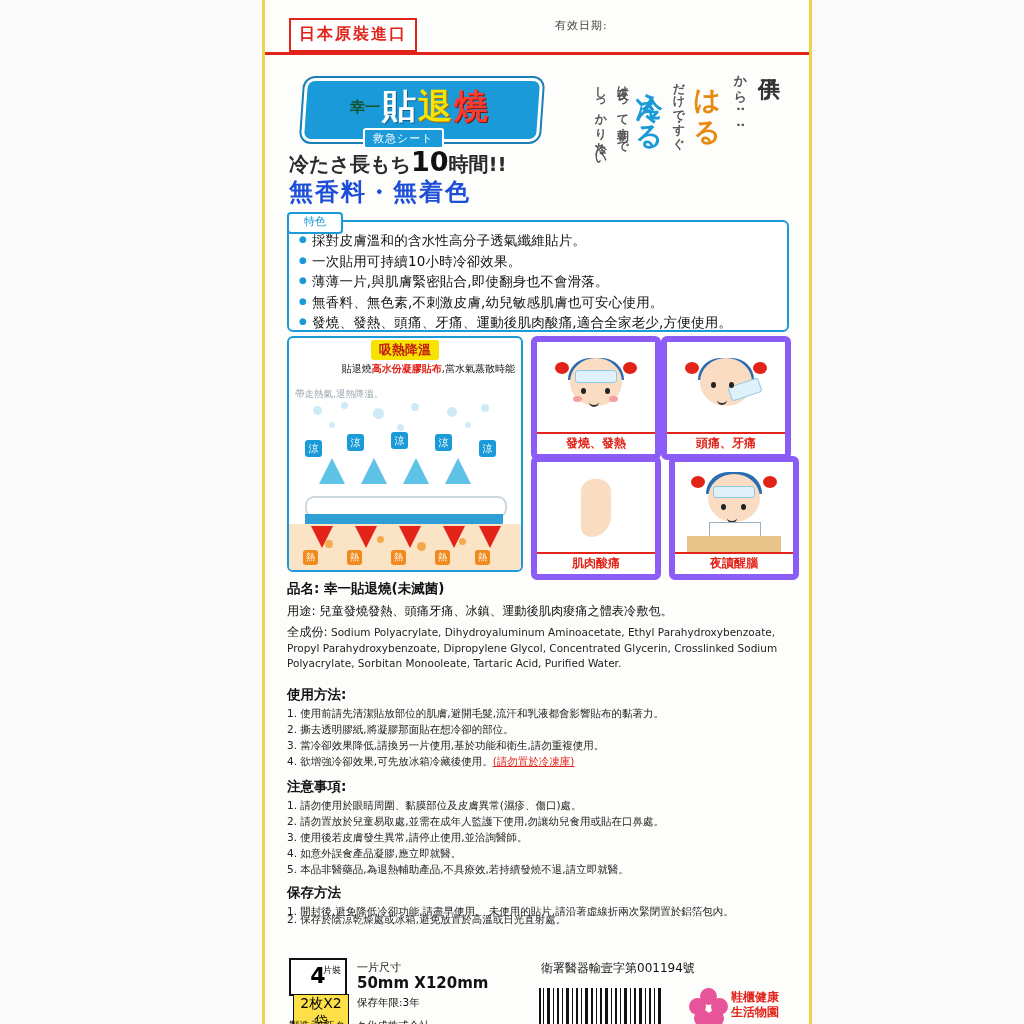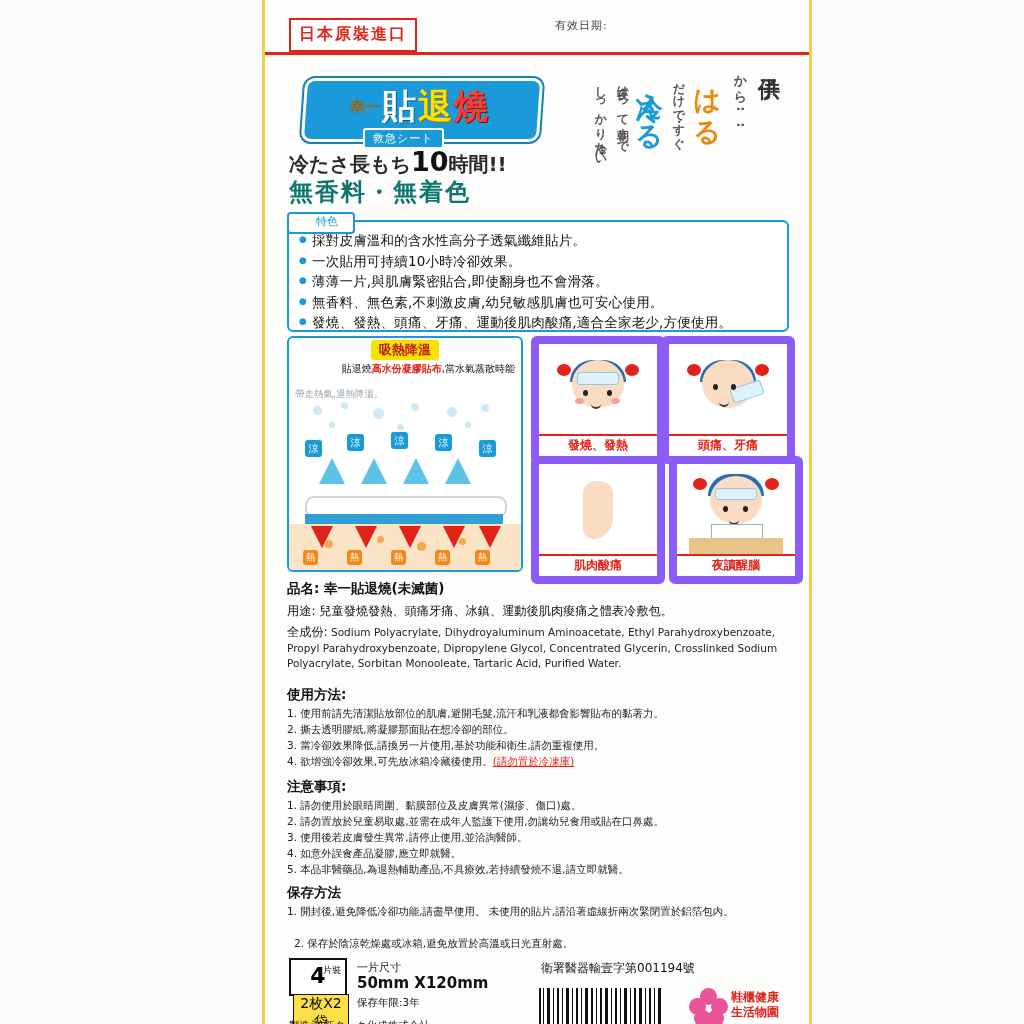--- a/index.html
+++ b/index.html
@@ -43,53 +43,53 @@
     position:absolute;left:0;top:0;width:232px;height:58px;
     background:#1a9ad8;border:3px solid #ffffff;border-radius:10px;
     box-shadow:0 0 0 2px #1a7fb5;
     transform:skewX(-4deg);
   }
   .logo-text{
     position:absolute;left:0;top:0;width:232px;height:58px;
     display:flex;align-items:center;justify-content:center;gap:2px;
     font-weight:bold;
   }
-  .lg-small{font-size:15px;color:#a16207;line-height:1;}
+  .lg-small{font-size:15px;color:#14532d;line-height:1;}
   .lg-tie{font-size:34px;color:#ffffff;text-shadow:1px 1px 0 #0d5e8c;}
   .lg-tui{font-size:34px;color:#f6e400;text-shadow:1px 1px 0 #b06000;}
   .lg-shao{font-size:34px;color:#ff3b2f;text-shadow:1px 1px 0 #7a1008;}
   .logo-sub{
     position:absolute;left:60px;top:50px;
     background:#1a9ad8;color:#fff;font-size:11px;padding:1px 8px;border-radius:3px;
     letter-spacing:1px;border:2px solid #fff;
   }
   .tag10{
     position:absolute;left:24px;top:146px;font-size:20px;color:#2a2a2a;font-weight:bold;
   }
   .tag10 .big{font-size:27px;color:#111;}
-  .tagline2{position:absolute;left:24px;top:176px;font-size:24px;color:#0f766e;font-weight:bold;letter-spacing:2px;}
+  .tagline2{position:absolute;left:24px;top:176px;font-size:24px;color:#1d4ed8;font-weight:bold;letter-spacing:2px;}
 
   
   .vtext{
     position:absolute;writing-mode:vertical-rl;text-orientation:upright;
     font-weight:bold;line-height:1.05;
   }
   .v1{right:28px;top:62px;font-size:22px;color:#333;}
   .v2{right:62px;top:66px;font-size:13px;color:#555;letter-spacing:1px;}
   .v3{right:88px;top:70px;font-size:27px;color:#e88a10;}
   .v4{right:124px;top:74px;font-size:12px;color:#555;}
   .v5{right:146px;top:74px;font-size:27px;color:#1a9ad8;}
   .v6{right:180px;top:78px;font-size:12px;color:#555;}
   .v7{right:202px;top:78px;font-size:12px;color:#555;}
 
   
   .feat-tab{
     position:absolute;left:22px;top:212px;width:52px;height:18px;
     background:#fff;border:2px solid #1a9ad8;border-radius:4px;color:#1a9ad8;
-    font-size:11px;text-align:center;line-height:16px;z-index:3;padding-left:12px;
+    font-size:11px;text-align:center;line-height:16px;z-index:3;
   }
   .feat-box{
     position:absolute;left:22px;top:220px;width:498px;height:108px;
     border:2px solid #1a9ad8;border-radius:6px;background:#fff;
   }
   .feat-list{position:absolute;left:34px;top:230px;width:480px;}
   .feat-item{font-size:13.5px;color:#111;line-height:1.52;letter-spacing:0.2px;}
   .feat-item::before{content:"\25CF";color:#1a9ad8;font-size:9px;position:relative;top:-3px;margin-right:5px;}
 
   
@@ -125,21 +125,21 @@
     border-bottom:22px solid #e2231a;
   }
   .heat{
     position:absolute;background:#f08a1d;color:#fff;font-size:9px;border-radius:3px;
     width:15px;height:15px;line-height:15px;text-align:center;
   }
   .dot{position:absolute;border-radius:50%;background:#f4a94c;}
 
   
   .panel{
-    position:absolute;width:118px;height:112px;border:8px solid #8b5cf6;border-radius:6px;background:#fff;overflow:hidden;
+    position:absolute;width:118px;height:112px;border:6px solid #8b5cf6;border-radius:6px;background:#fff;overflow:hidden;
   }
   .p1{left:266px;top:336px;}
   .p2{left:396px;top:336px;}
   .p3{left:266px;top:456px;}
   .p4{left:396px;top:456px;margin-left:8px;}
   .p-label{
     position:absolute;left:0;bottom:0;width:100%;height:20px;background:#fff;border-top:2px solid #e2231a;
     color:#e2231a;font-size:12px;font-weight:bold;text-align:center;line-height:19px;
   }
   .face{position:absolute;left:50%;top:40px;transform:translate(-50%,-50%);width:52px;height:48px;background:#f9dcc2;border-radius:50%;}
@@ -356,21 +356,21 @@
 
       <div class="tx sec-title" style="left:22px;top:778px;">注意事項:</div>
       <div class="tx body-xs" style="left:22px;top:798px;width:506px;">1. 請勿使用於眼睛周圍、黏膜部位及皮膚異常(濕疹、傷口)處。</div>
       <div class="tx body-xs" style="left:22px;top:814px;width:506px;">2. 請勿置放於兒童易取處,並需在成年人監護下使用,勿讓幼兒食用或貼在口鼻處。</div>
       <div class="tx body-xs" style="left:22px;top:830px;width:506px;">3. 使用後若皮膚發生異常,請停止使用,並洽詢醫師。</div>
       <div class="tx body-xs" style="left:22px;top:846px;width:506px;">4. 如意外誤食產品凝膠,應立即就醫。</div>
       <div class="tx body-xs" style="left:22px;top:862px;width:506px;">5. 本品非醫藥品,為退熱輔助產品,不具療效,若持續發燒不退,請立即就醫。</div>
 
       <div class="tx sec-title" style="left:22px;top:884px;">保存方法</div>
       <div class="tx body-xs" style="left:22px;top:904px;width:506px;">1. 開封後,避免降低冷卻功能,請盡早使用。 未使用的貼片,請沿著虛線折兩次緊閉置於鋁箔包內。</div>
-      <div class="tx body-xs" style="left:22px;top:936px;width:506px;margin-left:7px;">2. 保存於陰涼乾燥處或冰箱,避免放置於高溫或日光直射處。</div>
+      <div class="tx body-xs" style="left:22px;top:912px;width:506px;">2. 保存於陰涼乾燥處或冰箱,避免放置於高溫或日光直射處。</div>
 
       <div class="count-box" style="top:958px;">
         <span class="count-num">4</span>
         <span class="count-unit">片裝</span>
       </div>
       <div class="count-sub" style="top:994px;">2枚X2袋</div>
       <div class="size-t" style="top:960px;">一片尺寸</div>
       <div class="size-v" style="top:974px;">50mm X120mm</div>
       <div class="shelf" style="top:996px;">保存年限:3年</div>
       <div class="license" style="top:960px;">衛署醫器輸壹字第001194號</div>

